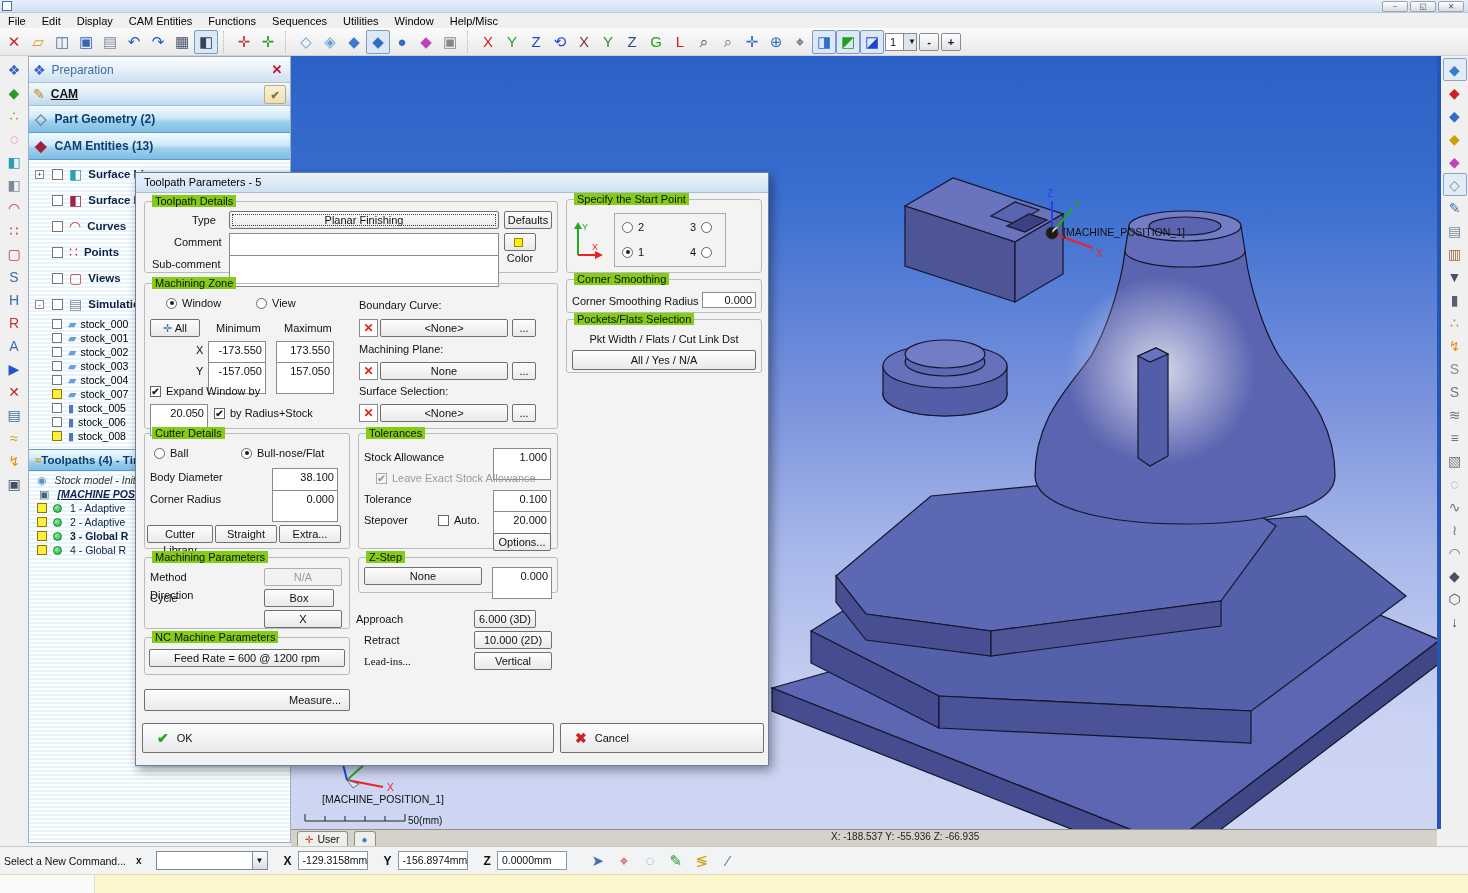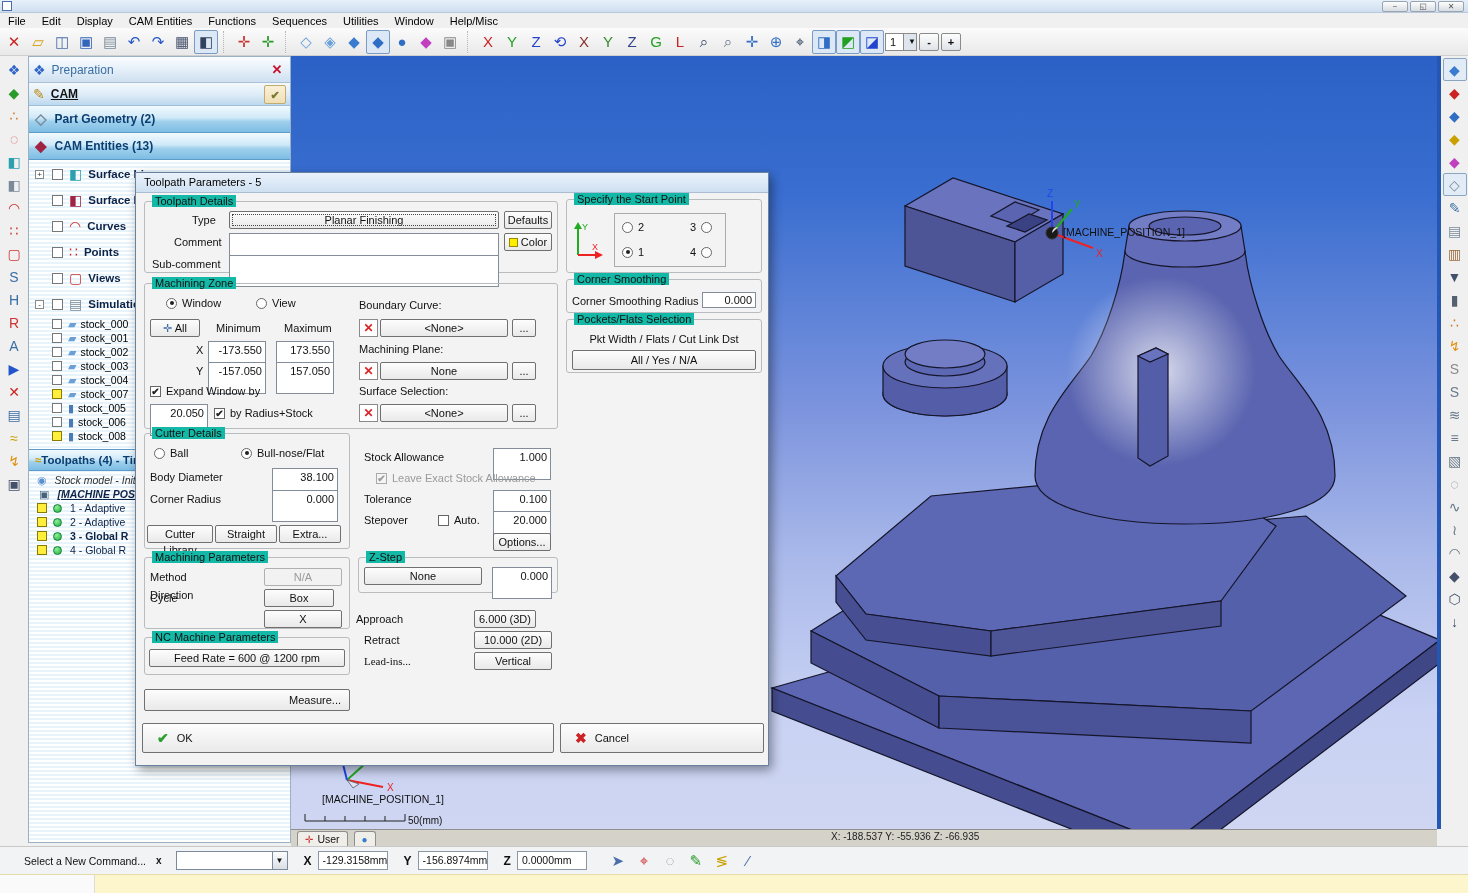--- a/index.html
+++ b/index.html
@@ -61,37 +61,37 @@
 
   
   .viewport{position:absolute;left:291px;top:56px;width:1146px;height:773px;background:linear-gradient(180deg,#2b61c6 0%,#3a6ed0 18%,#7b93dd 45%,#aab9ea 65%,#c9d2f3 85%,#ced6f2 100%);overflow:hidden;}
   .tabstrip{position:absolute;left:291px;top:829px;width:1146px;height:17px;background:#d5d2c9;border-top:1px solid #8f8f8f;display:flex;align-items:flex-end;}
   .vtab{height:15px;background:#efeee8;border:1px solid #8f8f8f;border-bottom:none;border-radius:3px 3px 0 0;display:flex;align-items:center;padding:0 7px;margin-left:6px;font-size:10.5px;gap:4px;}
   .vtab .g{font-size:10px;}
   .coords-status{position:absolute;left:540px;top:1px;font-size:10px;color:#222;}
 
   
   .cmdbar{position:absolute;left:0;top:846px;width:100%;height:28px;background:#f1f3f4;border-top:1px solid #c8c8c8;display:flex;align-items:center;}
-  .cmd-prompt{margin-left:24px;font-size:10.5px;}
+  .cmd-prompt{margin-left:4px;font-size:10.5px;}
   .cmd-x{margin-left:10px;font-weight:bold;font-size:10px;}
   .cmd-combo{margin-left:14px;width:112px;height:19px;background:#fff;border:1px solid #7a8a9a;display:flex;}
   .cmd-combo span{flex:1;}
   .cmd-combo .arr{width:15px;background:linear-gradient(#fdfdfd,#d9dee4);border-left:1px solid #7a8a9a;font-size:8px;text-align:center;line-height:17px;flex:none;}
   .axis-lab{margin-left:16px;font-weight:bold;font-size:12px;}
   .axis-field{margin-left:6px;width:70px;height:19px;background:#fff;border:1px solid #8a97a5;font-size:10.5px;line-height:17px;padding-left:4px;}
   .cmd-icons{display:flex;margin-left:20px;gap:4px;}
   .cmd-ic{width:22px;height:22px;display:flex;align-items:center;justify-content:center;font-size:14px;}
   .yellowbar{position:absolute;left:0;top:874px;width:100%;height:19px;background:#fdf5cc;border-top:1px solid #e6dca8;}
   .yellowbar .wseg{position:absolute;left:0;top:0;width:95px;height:100%;background:#fafafa;border-right:1px solid #ddd;}
 
   
   .dialog{position:absolute;left:135px;top:172px;width:634px;height:594px;background:#f3f3f3;border:1px solid #69819e;box-shadow:3px 4px 10px rgba(0,0,0,.4);z-index:50;}
   .dlg-title{position:absolute;left:0;top:0;width:100%;height:20px;background:linear-gradient(#eaf2fb,#cfe0f2);border-bottom:1px solid #aabdd2;font-size:11px;color:#000;line-height:19px;padding-left:8px;}
   .grp{position:absolute;border:1px solid #b9bcbf;border-radius:3px;}
-  .grp .lg{position:absolute;top:-7px;left:7px;background:#14b8a6;padding:0 3px;font-size:11px;line-height:12px;}
+  .grp .lg{position:absolute;top:-7px;left:7px;background:#84cc16;padding:0 3px;font-size:11px;line-height:12px;}
   .dl{position:absolute;font-size:11px;white-space:nowrap;}
   .fld{position:absolute;background:#fff;border:1px solid #828d99;height:32px;font-size:11px;line-height:16px;padding:0 3px;}
   .num{text-align:right;}
   .btn{position:absolute;background:linear-gradient(#fdfdfd,#e9e9e9);border:1px solid #707070;border-radius:2px;font-size:11px;text-align:center;line-height:16px;height:18px;}
   .btn.dis{color:#9a9a9a;border-color:#b0b0b0;background:#f2f2f2;}
   .btn.focus{outline:1px dotted #444;outline-offset:-4px;}
   .rx{position:absolute;width:19px;height:18px;background:#fff;border:1px solid #8a8a8a;color:#d22;font-weight:bold;text-align:center;line-height:16px;font-size:12px;}
   .radio{position:absolute;display:flex;align-items:center;gap:5px;font-size:11px;white-space:nowrap;}
   .rb{width:11px;height:11px;border-radius:50%;border:1px solid #666;background:#fff;position:relative;flex:none;}
   .rb.on::after{content:"";position:absolute;left:2.5px;top:2.5px;width:4px;height:4px;border-radius:50%;background:#222;}
@@ -667,21 +667,21 @@
     <div class="dlg-title">Toolpath Parameters - 5</div>
 
     <div class="grp" style="left:8px;top:28px;width:414px;height:72px;">
       <span class="lg">Toolpath Details</span>
     </div>
     <div class="dl" style="left:56px;top:41px;">Type</div>
     <div class="btn focus" style="left:93px;top:38px;width:270px;">Planar Finishing</div>
     <div class="btn" style="left:368px;top:38px;width:48px;">Defaults</div>
     <div class="dl" style="left:38px;top:63px;">Comment</div>
     <div class="fld" style="left:93px;top:60px;width:270px;"></div>
-    <div class="btn" style="left:368px;top:60px;width:48px;"><span class="swatch"></span><span>Color</span></div>
+    <div class="btn" style="left:368px;top:60px;width:32px;"><span class="swatch"></span><span>Color</span></div>
     <div class="dl" style="left:16px;top:85px;">Sub-comment</div>
     <div class="fld" style="left:93px;top:82px;width:270px;"></div>
 
     <div class="grp" style="left:8px;top:110px;width:414px;height:146px;">
       <span class="lg">Machining Zone</span>
     </div>
     <div class="radio" style="left:30px;top:124px;">
         <span class="rb on"></span>
         <span>Window</span>
       </div>
@@ -732,20 +732,23 @@
         <span>Bull-nose/Flat</span>
       </div>
     <div class="dl" style="left:14px;top:298px;">Body Diameter</div>
     <div class="fld num" style="left:136px;top:295px;width:66px;">38.100</div>
     <div class="dl" style="left:14px;top:320px;">Corner Radius</div>
     <div class="fld num" style="left:136px;top:317px;width:66px;">0.000</div>
     <div class="btn" style="left:11px;top:352px;width:66px;">Cutter Library</div>
     <div class="btn" style="left:79px;top:352px;width:62px;">Straight</div>
     <div class="btn" style="left:143px;top:352px;width:62px;">Extra...</div>
 
+    <div class="grp" style="left:222px;top:260px;width:200px;height:116px;">
+      <span class="lg">Tolerances</span>
+    </div>
     <div class="dl" style="left:228px;top:278px;">Stock Allowance</div>
     <div class="fld num" style="left:357px;top:275px;width:58px;">1.000</div>
     <div class="chk dis" style="left:240px;top:299px;">
         <span class="cbx">✔</span>
         <span>Leave Exact Stock Allowance</span>
       </div>
     <div class="dl" style="left:228px;top:320px;">Tolerance</div>
     <div class="fld num" style="left:357px;top:317px;width:58px;">0.100</div>
     <div class="dl" style="left:228px;top:341px;">Stepover</div>
     <div class="chk" style="left:302px;top:341px;">

